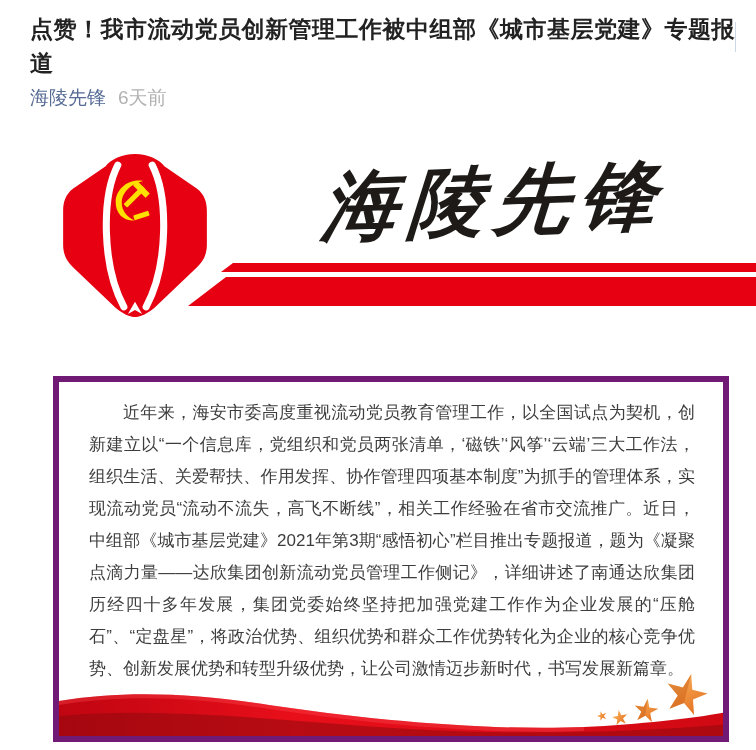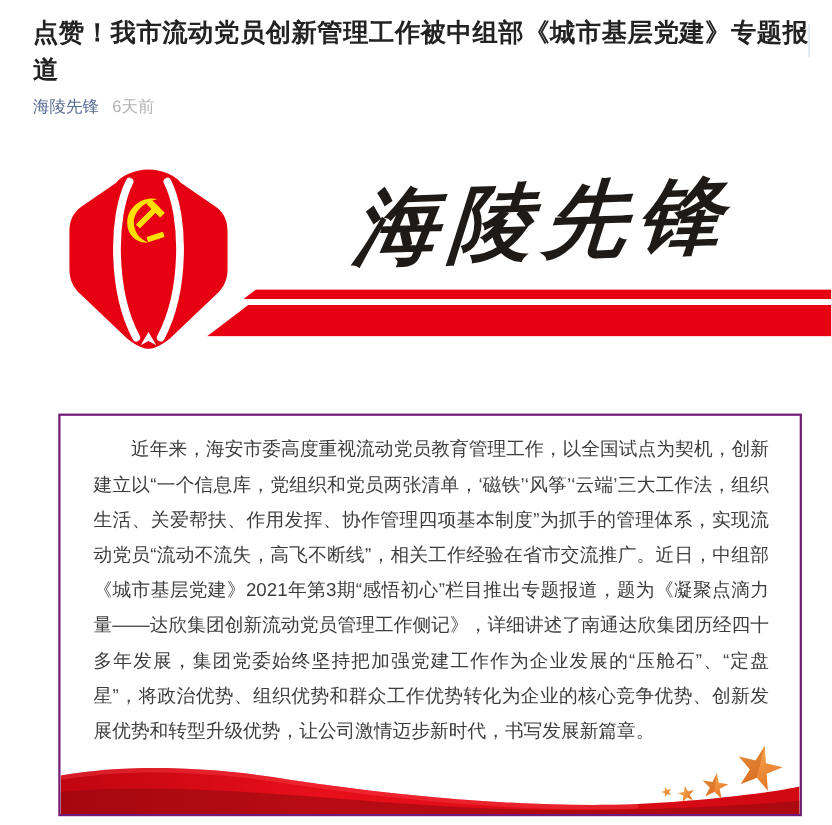--- a/index.html
+++ b/index.html
@@ -7,21 +7,21 @@
     position:relative;width:756px;height:750px;background:#fff;overflow:hidden;
     font-family:"Liberation Sans",sans-serif;
     padding-left:32px;
   }
   
   .title{
     position:absolute;left:30px;top:12px;width:708px;
     font-size:23px;line-height:34px;font-weight:bold;color:#222;
     letter-spacing:.5px;margin:0;
   }
-  .byline{position:absolute;left:30px;top:88px;font-size:15px;line-height:20px;}
+  .byline{position:absolute;left:30px;top:88px;font-size:19px;line-height:20px;}
   .author{color:#576b95;text-decoration:none;margin-right:12px;cursor:pointer;}
   .pubtime{color:#b2b2b2;}
   .caret{position:absolute;left:735px;top:22px;width:1px;height:30px;background:#ccd7e8;}
   
   .banner{position:absolute;left:0;top:130px;width:756px;height:246px;margin:0;}
   .logo{position:absolute;left:57px;top:22px;width:156px;height:166px;}
   .calligraphy{
     position:absolute;left:322px;top:16px;width:360px;
     font-family:"DejaVu Serif",serif;font-style:italic;font-weight:bold;
     font-size:76px;line-height:110px;color:#1d1a17;letter-spacing:10px;
@@ -32,21 +32,21 @@
     left:221px;top:133px;width:535px;height:9px;
     clip-path:polygon(12px 0,100% 0,100% 100%,0 100%);
   }
   .stripe.thick{
     left:188px;top:147px;width:568px;height:29px;
     clip-path:polygon(38px 0,100% 0,100% 100%,0 100%);
   }
   
   .content-box{
     position:absolute;left:53px;top:376px;width:676px;height:366px;
-    box-sizing:border-box;border:2px solid #701a75;background:#fff;overflow:hidden;
+    box-sizing:border-box;border:6px solid #701a75;background:#fff;overflow:hidden;
   }
   .content-box p{
     margin:15px 28px 0 30px;text-indent:2em;
     font-size:17px;line-height:32px;color:#3d3d3d;
     text-align:justify;
   }
   .ribbon{position:absolute;left:0;bottom:0;width:672px;height:50px;}
   .stars{position:absolute;right:10px;bottom:8px;width:120px;height:64px;}
 </style>
 </head>

